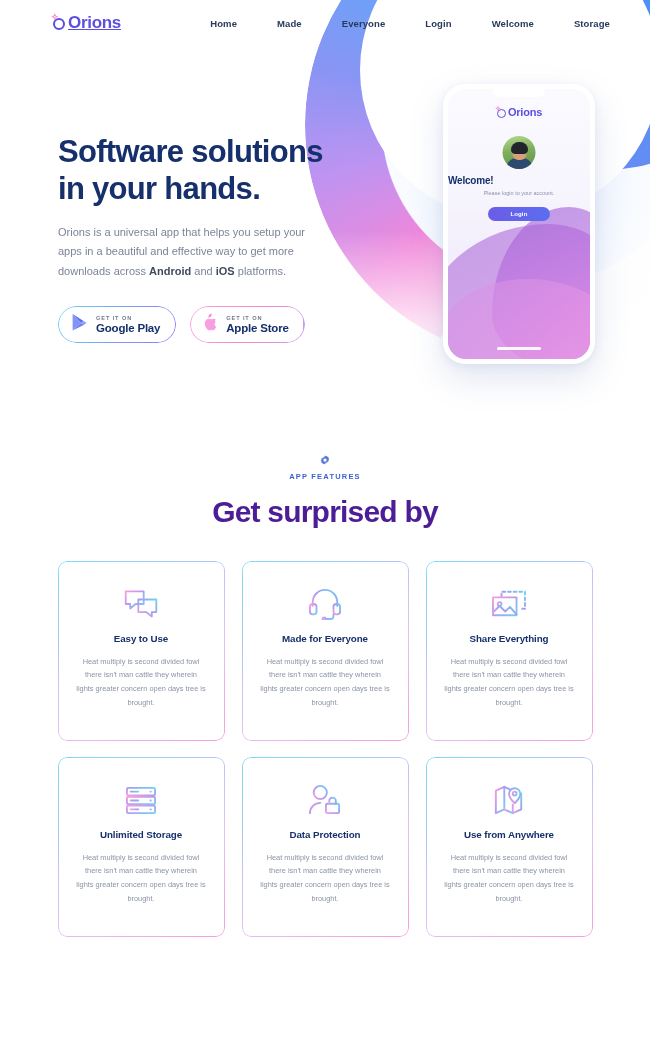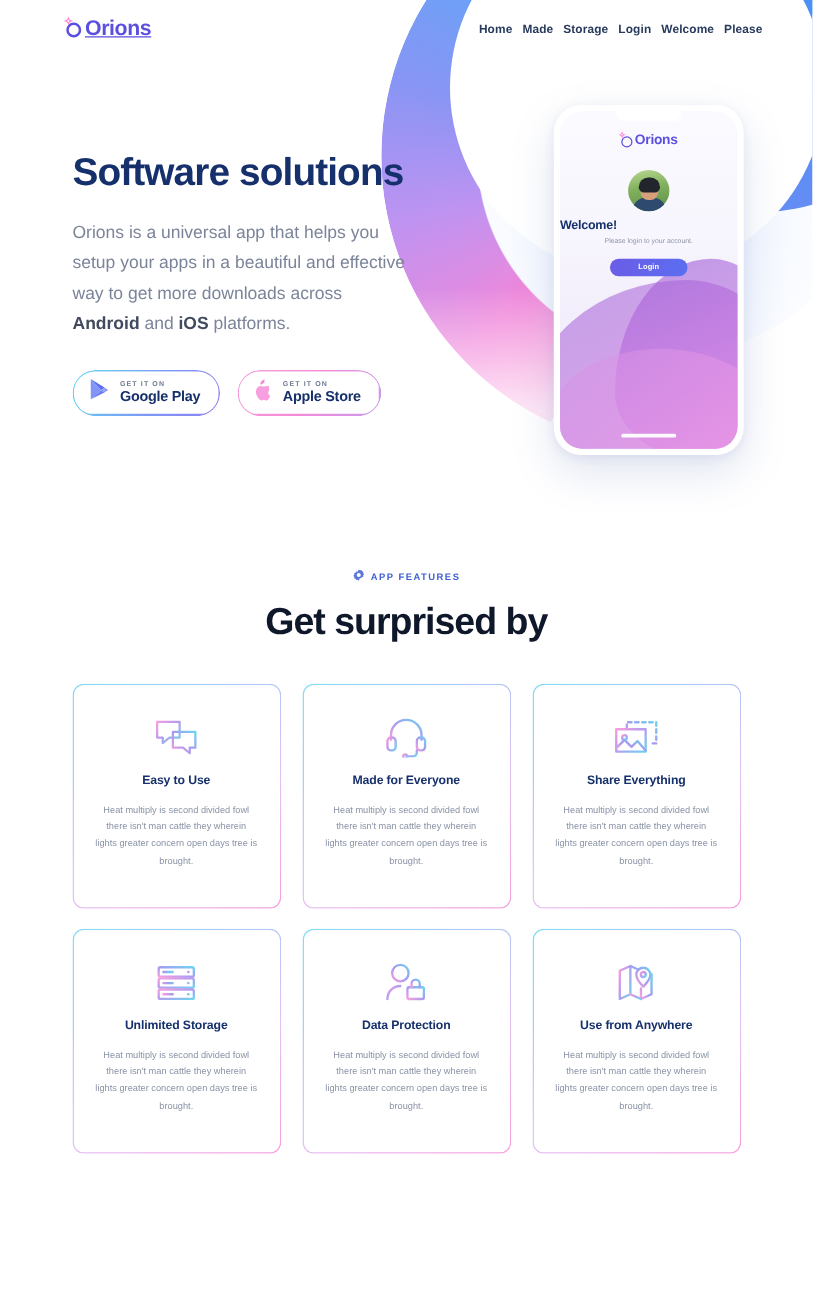--- a/index.html
+++ b/index.html
@@ -133,56 +133,56 @@
     width: 7px; height: 7px;
     color: #ff7ad1;
     font-size: 9px;
     line-height: 7px;
   }
   .logo-text { color: #5b4fe0; }
 
   .nav {
     margin-left: auto;
     display: flex;
-    gap: 8px;
+    gap: 40px;
     align-items: flex-start;
   }
   .nav a {
     font-size: 9.5px;
     font-weight: 600;
     color: #283a5c;
     text-decoration: none;
     letter-spacing: 0.1px;
   }
 
   
   .hero {
     position: absolute;
     left: 0; top: 100px;
     width: 650px;
     z-index: 20;
   }
 
   .hero-left {
     position: absolute;
-    left: 58px; top: 20px;
+    left: 58px; top: 34px;
     width: 300px;
   }
 
   .hero-title {
     font-size: 31px;
     line-height: 1.18;
     font-weight: 700;
     color: #16306b;
     letter-spacing: -0.7px;
   }
 
   .hero-sub {
     margin-top: 16px;
-    font-size: 14px;
+    font-size: 11px;
     line-height: 1.75;
     color: #7b8499;
     width: 268px;
   }
   .hero-sub strong { color: #414a5e; font-weight: 700; }
 
   .store-row {
     margin-top: 25px;
     display: flex;
     gap: 14px;
@@ -396,29 +396,30 @@
   .eyebrow {
     display: flex;
     align-items: center;
     justify-content: center;
     gap: 5px;
     font-size: 7.5px;
     font-weight: 700;
     letter-spacing: 1.2px;
     color: #3e5fd4;
     text-transform: uppercase;
+    flex-direction: column;
   }
 
   .sec-title {
     margin-top: 13px;
     text-align: center;
     font-size: 30px;
     line-height: 1.22;
     font-weight: 700;
-    color: #0f172a;
+    color: #4c1d95;
     letter-spacing: -0.8px;
   }
 
   .grid {
     margin: 30px auto 0;
     width: 534px;
     display: grid;
     grid-template-columns: repeat(3, 167px);
     gap: 16px 17px;
     justify-content: center;
@@ -499,31 +500,32 @@
     <a class="logo" href="#">
       <span class="logo-mark">
         <span class="ringlet"></span>
         <span class="spark">✧</span>
       </span>
       <span class="logo-text">Orions</span>
     </a>
     <nav class="nav">
       <a href="#">Home</a>
       <a href="#">Made</a>
-      <a href="#">Storage</a>
+      <a href="#">Everyone</a>
       <a href="#">Login</a>
       <a href="#">Welcome</a>
-      <a href="#">Please</a>
+      <a href="#">Storage</a>
     </nav>
   </div>
 
   <section class="hero">
     <div class="hero-left">
       <h1 class="hero-title">
         <span>Software solutions</span><br>
+        <span>in your hands.</span>
       </h1>
       <p class="hero-sub"><span>Orions is a universal app that helps you setup your apps in a beautiful and effective way to get more downloads across </span><strong>Android</strong><span> and </span><strong>iOS</strong><span> platforms.</span></p>
 
       <div class="store-row">
         <a class="store-btn store-google" href="#">
           <span>
             <svg width="17" height="19" viewBox="0 0 17 19">
               <path d="M1.6 1.1 L12.6 8.0 L9.9 10.1 Z" fill="#5b6ef0"></path>
               <path d="M1.6 1.1 L9.9 10.1 L1.6 17.4 Z" fill="#7b8ff5" opacity="0.95"></path>
               <path d="M9.9 10.1 L12.6 8.0 L15.6 9.9 L12.6 11.9 Z" fill="#8f9ef7"></path>

